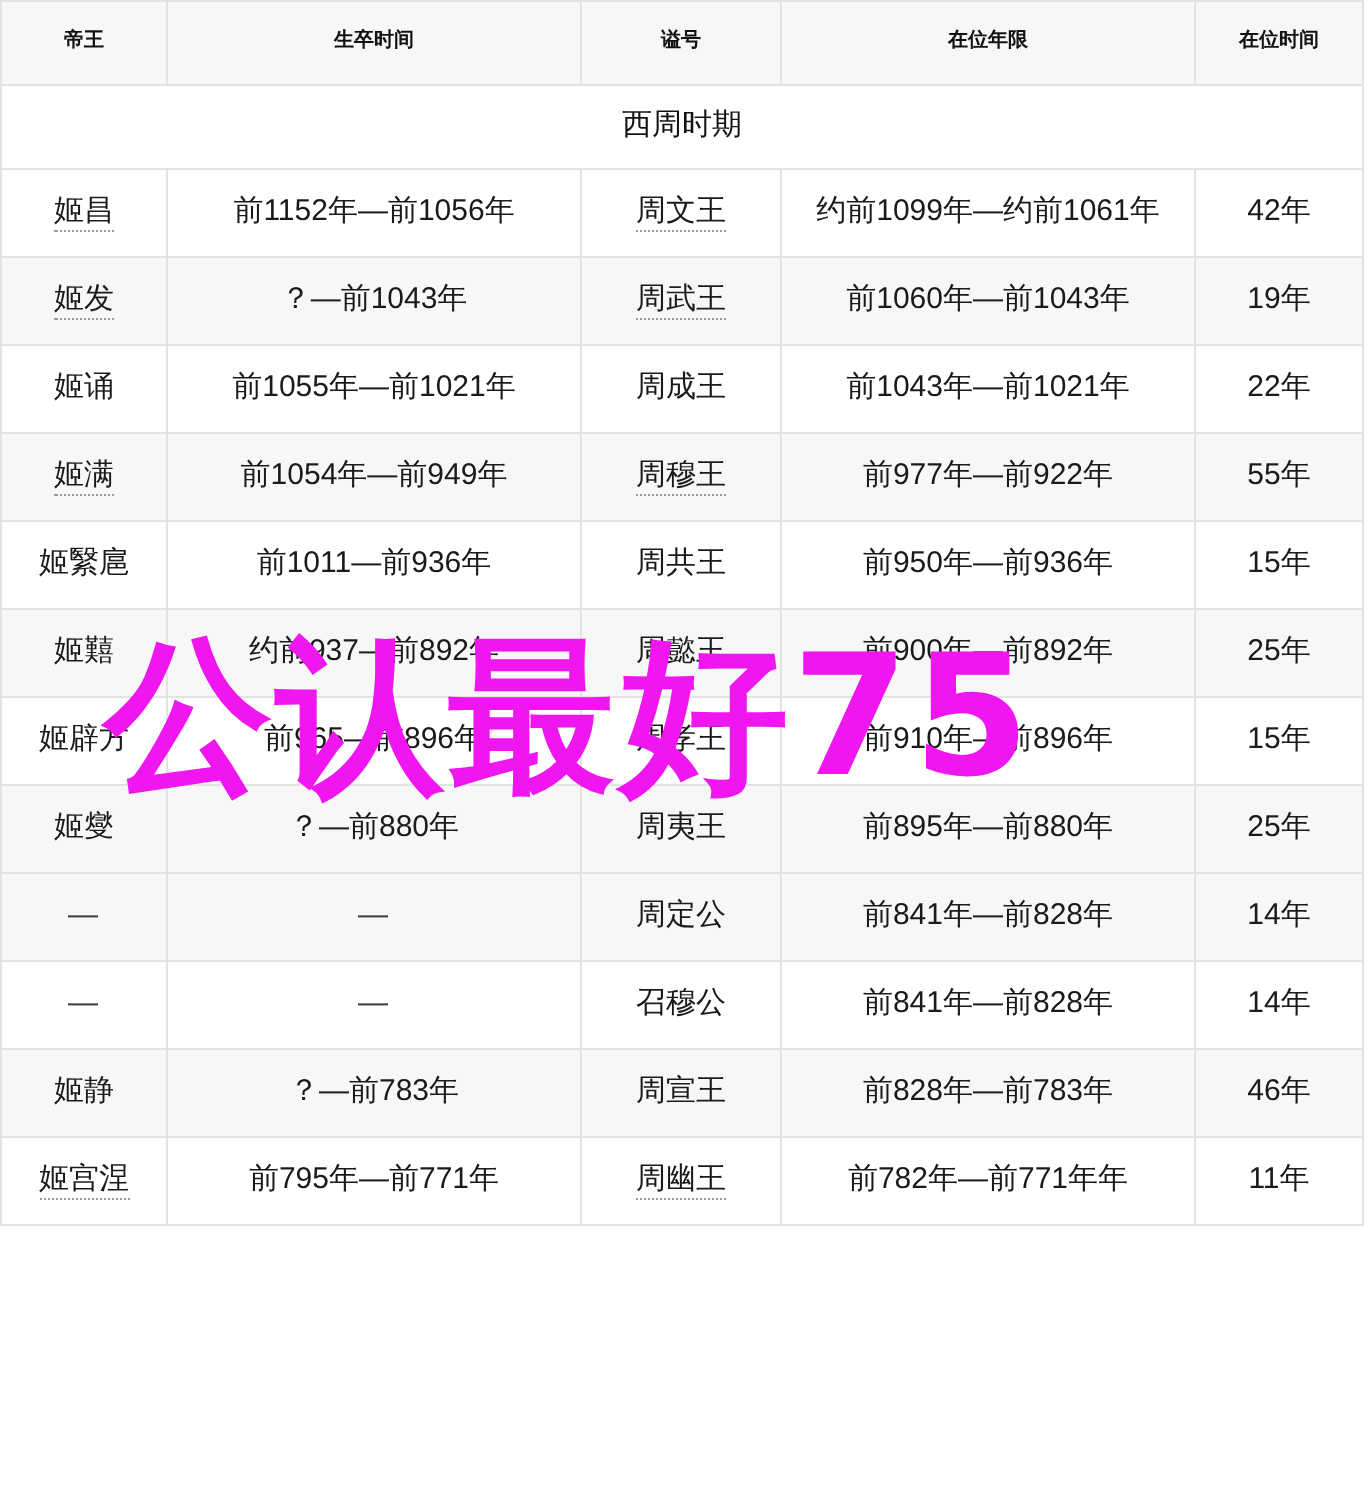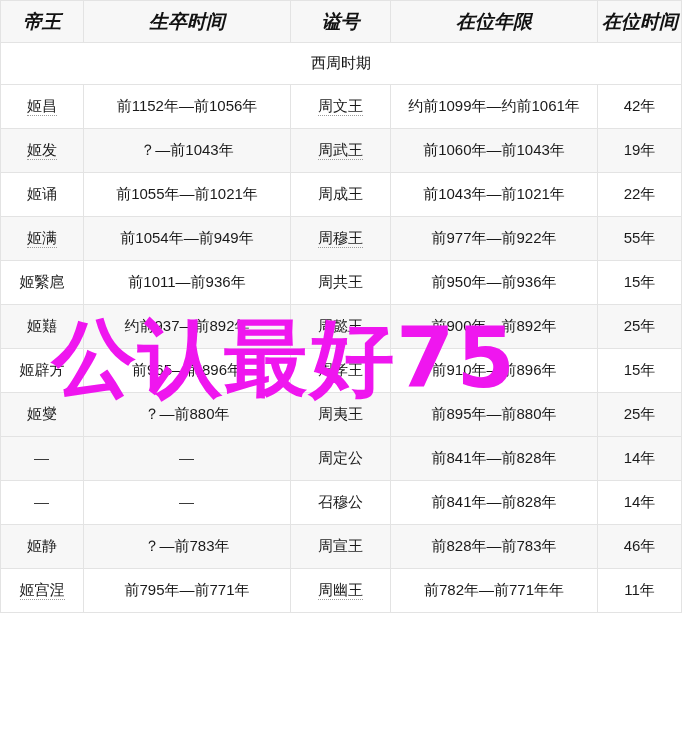--- a/index.html
+++ b/index.html
@@ -45,24 +45,23 @@
     padding: 2px 4px;
     box-sizing: border-box;
     line-height: 1.25;
     white-space: nowrap;
     overflow: hidden;
   }
 
   table.dynasty-table thead th {
     background: #f7f7f7;
     font-weight: 700;
-    font-size: 19px;
+    font-size: 10px;
     color: #121212;
     height: 42px;
-    font-style: italic;
   }
 
   tr.section-row td {
     background: #ffffff;
     font-weight: 400;
     color: #121212;
     height: 42px;
   }
 
   tr.odd td   { background: #ffffff; margin-left: 20px; }

